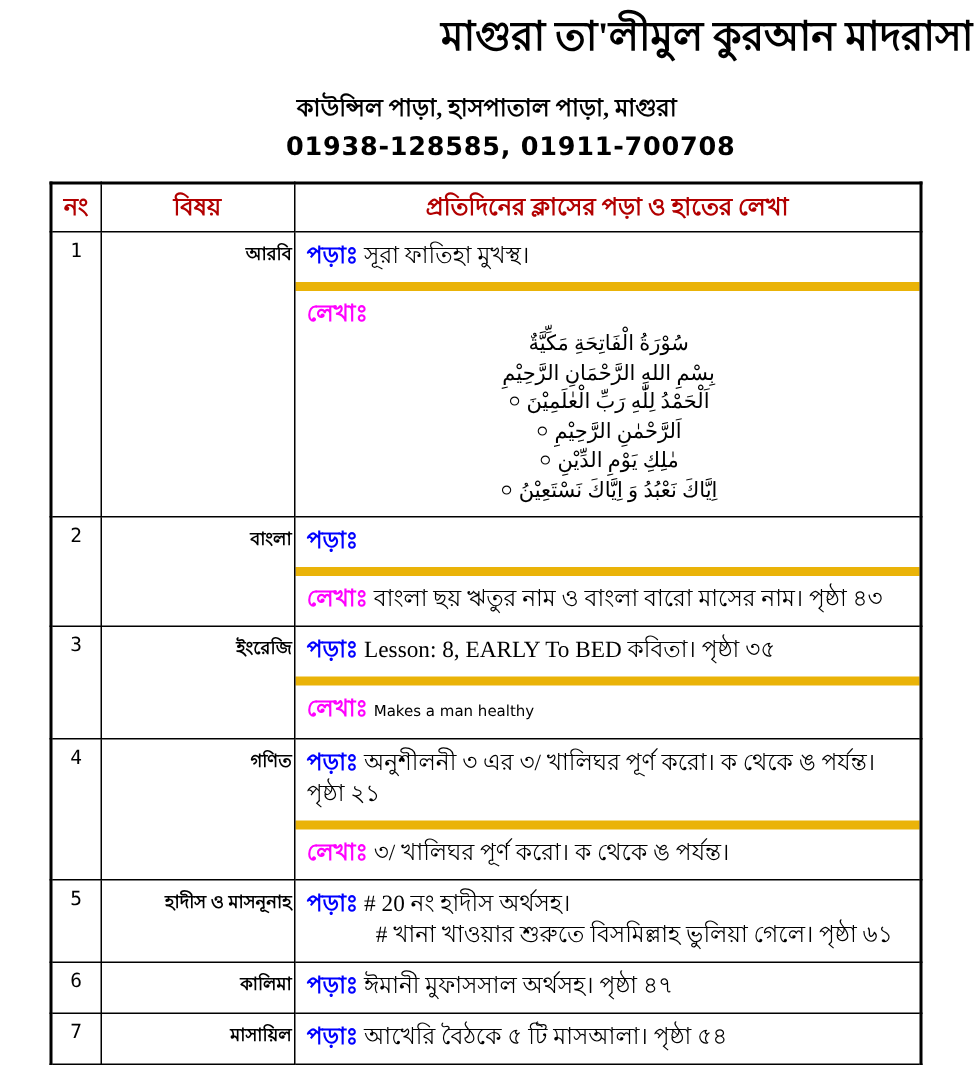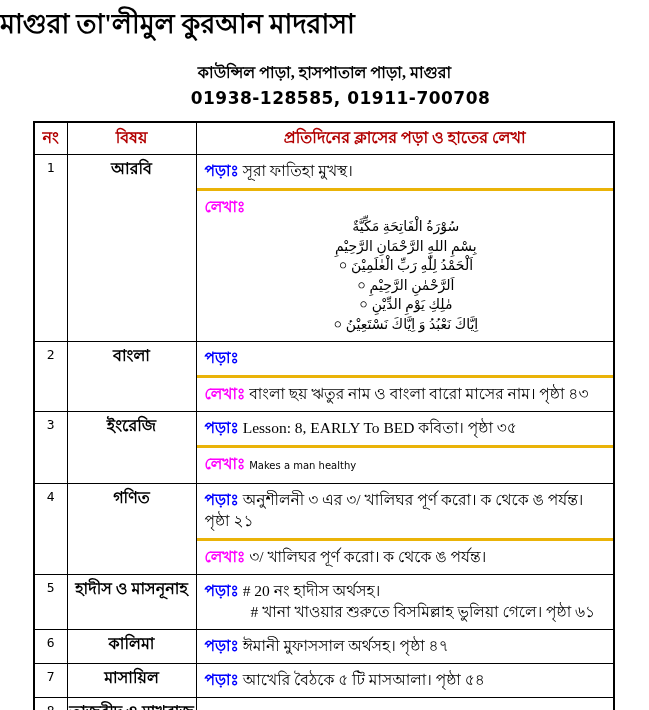--- a/index.html
+++ b/index.html
@@ -11,21 +11,21 @@
   }
   *{box-sizing:border-box;}
   html,body{margin:0;padding:0;}
   body{
     width:649px;height:710px;background:#ffffff;color:#000;
     font-family:"Liberation Serif","DejaVu Sans",serif;
     overflow:hidden;
   }
   .page{width:649px;height:710px;}
   .doc-title{
-    text-align:left;font-weight:bold;font-size:27px;line-height:32px;
+    text-align:right;font-weight:bold;font-size:27px;line-height:32px;
     padding-top:8px;
   }
   .doc-address{
     text-align:center;font-weight:bold;font-size:16px;line-height:20px;
     margin-top:23px;
   }
   .doc-phones{
     text-align:center;font-weight:bold;font-size:17px;line-height:20px;
     font-family:"DejaVu Sans","Liberation Sans",sans-serif;
     margin-top:5px;letter-spacing:0.5px;padding-left:32px;
@@ -47,26 +47,26 @@
     text-align:center;vertical-align:middle;padding:2px;
   }
   col.c-num{width:33px;}
   col.c-subject{width:129px;}
   td.col-num{
     text-align:center;vertical-align:top;
     font-family:"DejaVu Sans Mono","Liberation Mono",monospace;
     font-size:13px;padding-top:5px;
   }
   td.col-subject{
-    text-align:center;vertical-align:top;font-weight:bold;
-    font-size:16px;padding-top:4px;line-height:20px;
+    text-align:right;vertical-align:top;font-weight:bold;
+    font-size:12px;padding-top:4px;line-height:20px;
   }
   td.col-content{padding:0;vertical-align:top;font-size:15.5px;line-height:21px;}
   .section{padding:5px 6px 7px 8px;min-height:30px;}
-  .section + .section{border-top:3px solid #eab308;}
+  .section + .section{border-top:6px solid #eab308;}
   .label{font-weight:bold;}
   .label.pora{color:var(--pora);margin-top:30px;}
   .label.lekha{color:var(--lekha);}
   .extra-line{padding-left:46px;}
   .arabic-line{
     text-align:center;font-size:14px;line-height:19.5px;
     direction:ltr;
   }
   .sans{font-family:"DejaVu Sans","Liberation Sans",sans-serif;font-size:10px;}
 </style>

